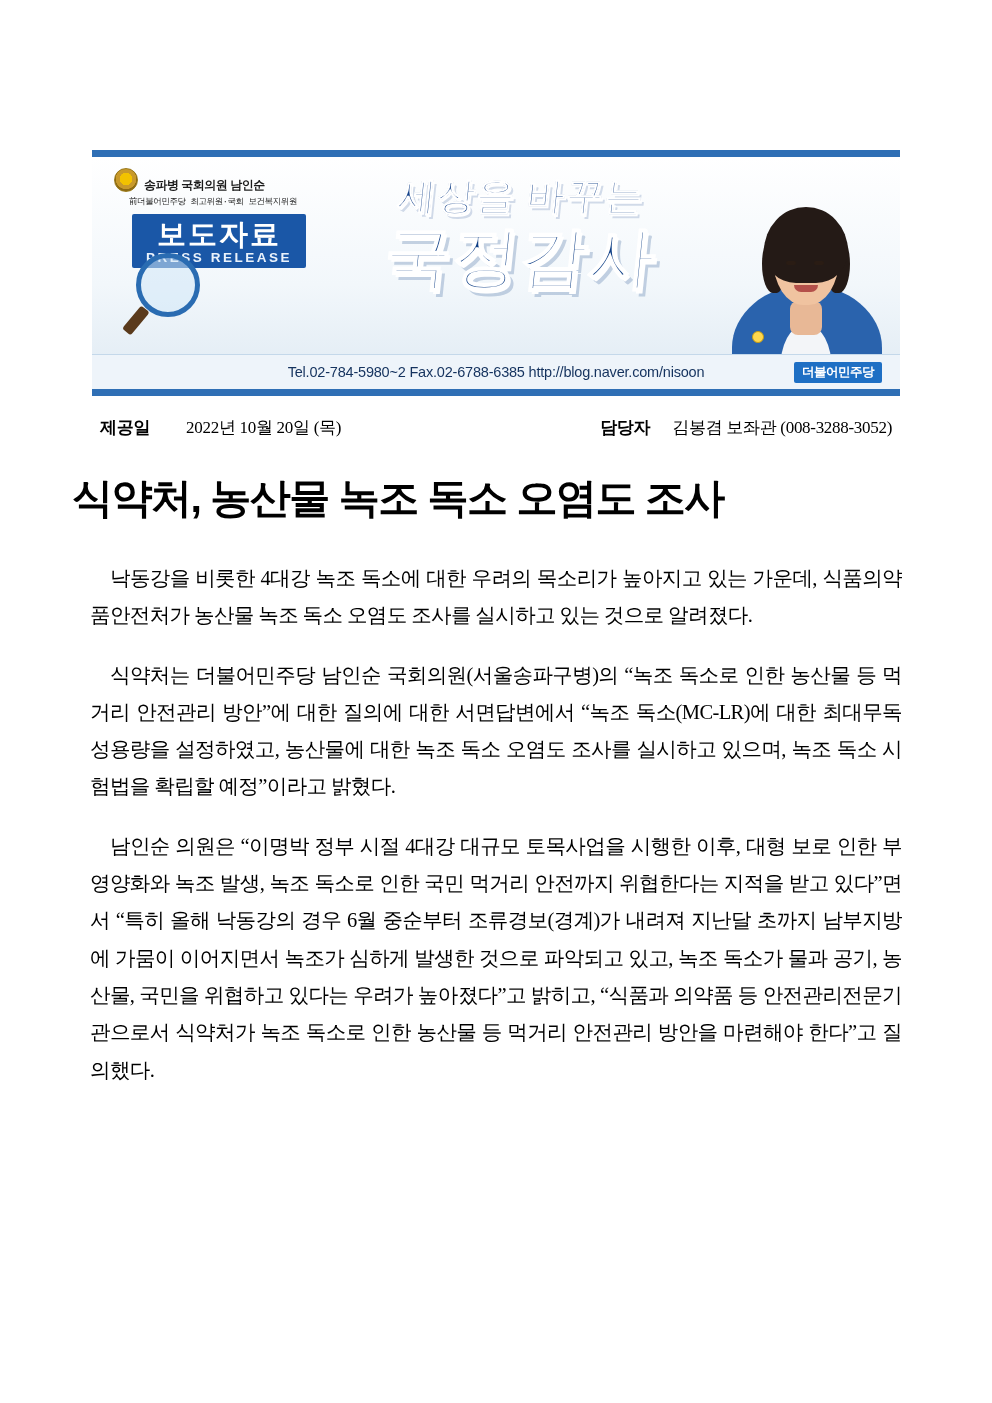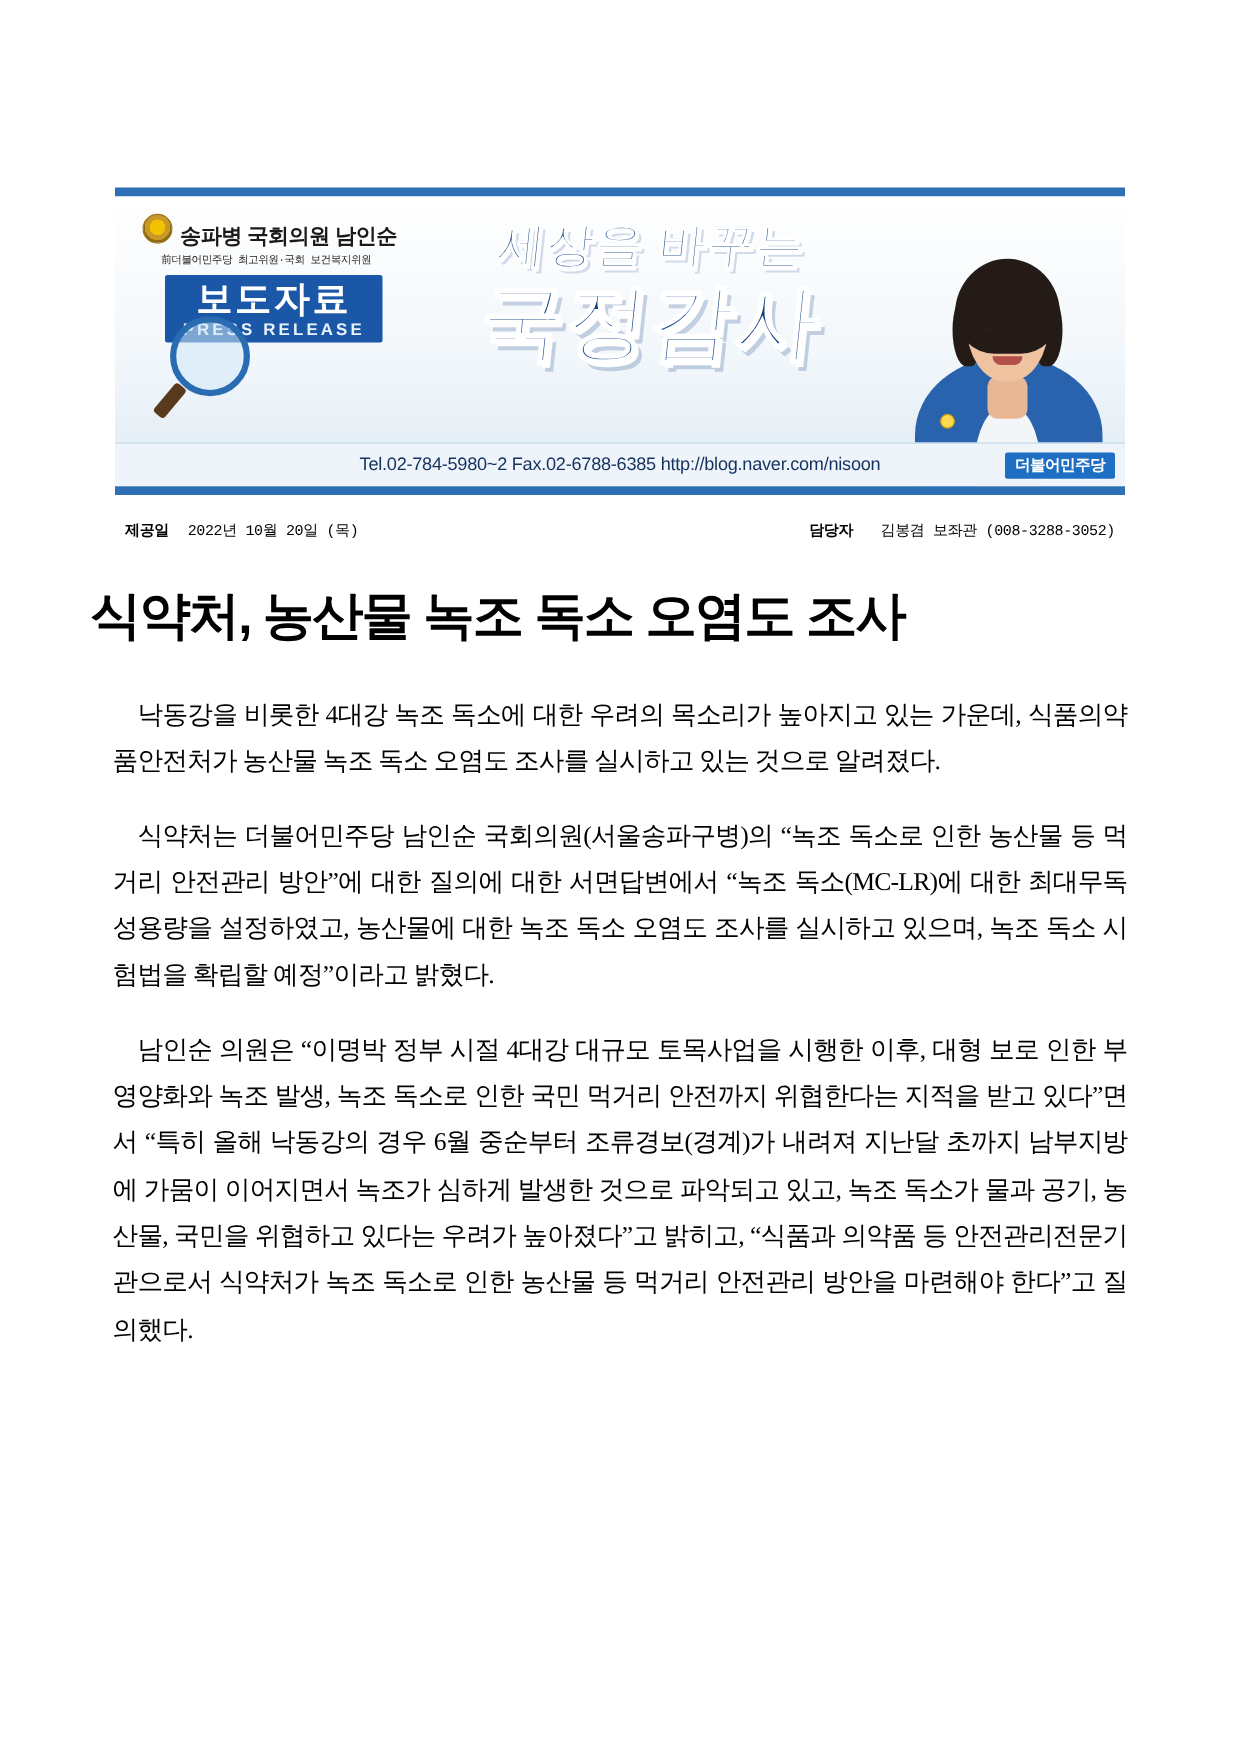--- a/index.html
+++ b/index.html
@@ -50,21 +50,21 @@
   .emblem {
     width: 22px;
     height: 22px;
     border-radius: 50%;
     background: radial-gradient(circle at 50% 45%, #f2c200 0 38%, #c8992a 39% 62%, #8d6a12 63% 100%);
     border: 1px solid #9b7a1a;
     flex: none;
   }
   .emblem-text {
     font-family: "Liberation Sans", sans-serif;
-    font-size: 17px;
+    font-size: 12px;
     font-weight: bold;
     color: #1a1a1a;
     letter-spacing: -0.5px;
     margin-top: 12px;
   }
   .party-line {
     font-family: Liberation Mono, monospace;
     font-size: 8.5px;
     color: #222;
     letter-spacing: -0.4px;
@@ -256,35 +256,35 @@
   .party-tag {
     background: #1e6fc4;
     color: #ffffff;
     font-family: "Liberation Sans", sans-serif;
     font-size: 12.5px;
     font-weight: bold;
     padding: 2px 8px;
     border-radius: 2px;
     letter-spacing: -0.5px;
     position: absolute;
-    right: 8px;
+    right: 18px;
     bottom: 6px;
   }
 
   
   .meta-row {
     display: flex;
     align-items: baseline;
     margin: 20px 28px 0 28px;
-    font-family: Liberation Mono, monospace;
-    font-size: 12px;
+    font-family: Liberation Serif, serif;
+    font-size: 17px;
     letter-spacing: -0.3px;
   }
   .meta-label { font-weight: bold; }
-  .meta-value { margin-left: 15px; }
+  .meta-value { margin-left: 36px; }
   .meta-left { display: flex; align-items: baseline; }
   .meta-right { display: flex; align-items: baseline; margin-left: auto; }
   .meta-right .meta-value { margin-left: 22px; }
 
   
   .doc-title {
     text-align: left;
     font-family: "Liberation Sans", sans-serif;
     font-size: 41px;
     font-weight: bold;

